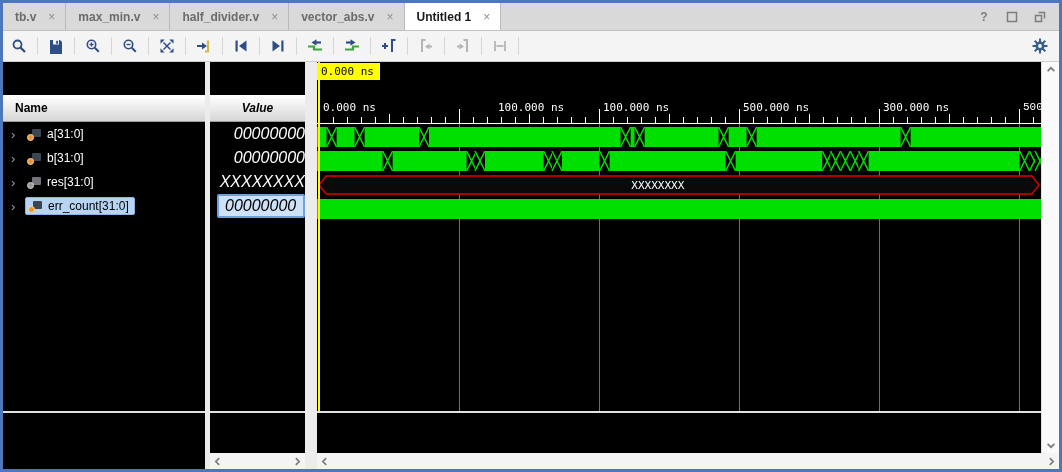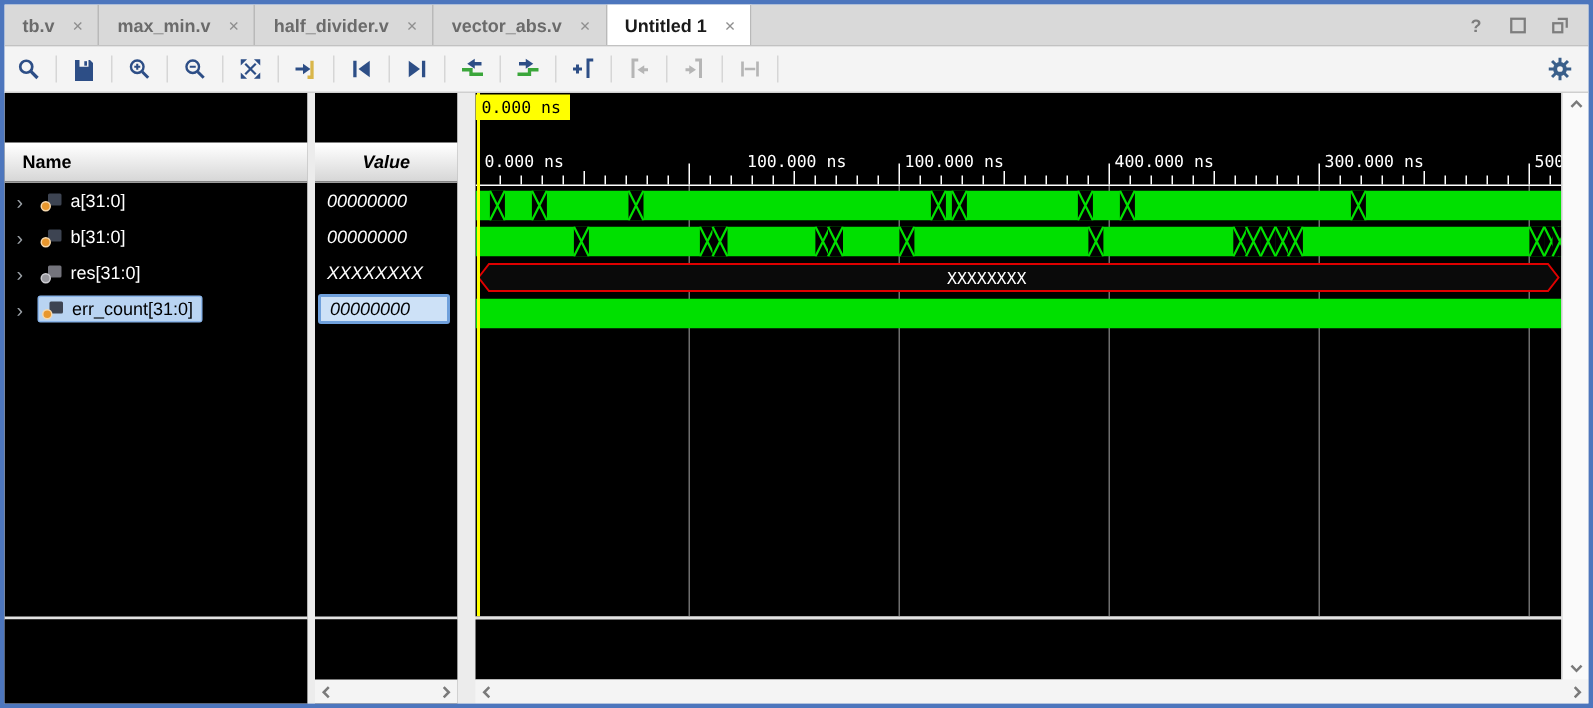--- a/index.html
+++ b/index.html
@@ -30,21 +30,21 @@
   .rows{position:absolute;left:0;right:0;top:60px;}
   .srow{height:24px;display:flex;align-items:center;color:#fff;font-size:12px;white-space:nowrap;}
   .chev{width:14px;margin-left:8px;color:#9aa0a6;font-size:13px;line-height:1;}
   .busicon{position:relative;width:14px;height:12px;margin-right:6px;flex:0 0 auto;}
   .busicon .sq{position:absolute;right:0;top:0;width:9px;height:8px;background:#3d4452;border-radius:1px;}
   .busicon .dot{position:absolute;left:0;bottom:0;width:7px;height:7px;border-radius:50%;background:#e8972e;border:1px solid #f6d9ae;}
   .busicon.gray .sq{background:#74747c;}
   .busicon.gray .dot{background:#9a9aa0;border-color:#cfcfd4;}
   .namewrap{display:inline-flex;align-items:flex-end;padding:1px 5px 1px 2px;border-radius:2px;}
   .srow.selected .namewrap{background:#b9d4f2;border:1px solid #8ab4e8;color:#000;}
-  .vrow{height:24px;display:flex;align-items:center;color:#fff;font-size:12px;padding-left:8px;}
+  .vrow{height:24px;display:flex;align-items:center;color:#fff;font-size:16px;padding-left:8px;justify-content:flex-end;}
   .vrow .vcell{line-height:1;}
   .vrow.selected{padding-left:2px;}
   .vrow.selected .vcell{background:#cde1f7;border:2px solid #6fa0dc;border-radius:2px;color:#000;padding:2px 6px;width:88px;}
 
   .psep{position:absolute;height:2px;background:#e2e2e2;top:349px;}
   .pfoot{position:absolute;top:351px;background:#000;}
   .hscroll{position:absolute;top:391px;height:16px;background:#f4f4f4;display:flex;align-items:center;justify-content:space-between;padding:0 3px;}
   .hscroll svg,.vscroll svg{display:block;}
 
   
@@ -389,23 +389,23 @@
           <div class="tick medium" style="left: 632px;"></div>
           <div class="tick minor" style="left: 646px;"></div>
           <div class="tick minor" style="left: 660px;"></div>
           <div class="tick minor" style="left: 674px;"></div>
           <div class="tick minor" style="left: 688px;"></div>
           <div class="tick major" style="left: 702px;"></div>
           <div class="tick minor" style="left: 716px;"></div>
           <div class="rlabel" style="left: 6px;">0.000 ns</div>
           <div class="rlabel" style="left: 145px; margin-left: 36px;">100.000 ns</div>
           <div class="rlabel" style="left: 286px;">100.000 ns</div>
-          <div class="rlabel" style="left: 426px;">400.000 ns</div>
+          <div class="rlabel" style="left: 426px;">500.000 ns</div>
           <div class="rlabel" style="left: 566px;">300.000 ns</div>
-          <div class="rlabel" style="left: 706px;">500</div>
+          <div class="rlabel" style="left: 706px; font-family: Liberation Mono, monospace;">500</div>
         </div>
       <div id="rowlayer">
           <div class="waverow" style="top: 65px;"><svg width="724" height="20" viewBox="0 0 724 20">
               <rect x="0" y="0" width="724" height="20" fill="#00e000"></rect>
               <rect x="9.6" y="0" width="10" height="20" fill="#000"></rect>
               <path d="M9.6 0 L19.6 20 M9.6 20 L19.6 0" stroke="#00e000" stroke-width="1.5" fill="none"></path>
               <rect x="37.599999999999994" y="0" width="10" height="20" fill="#000"></rect>
               <path d="M37.599999999999994 0 L47.599999999999994 20 M37.599999999999994 20 L47.599999999999994 0" stroke="#00e000" stroke-width="1.5" fill="none"></path>
               <rect x="102" y="0" width="10" height="20" fill="#000"></rect>
               <path d="M102 0 L112 20 M102 20 L112 0" stroke="#00e000" stroke-width="1.5" fill="none"></path>

